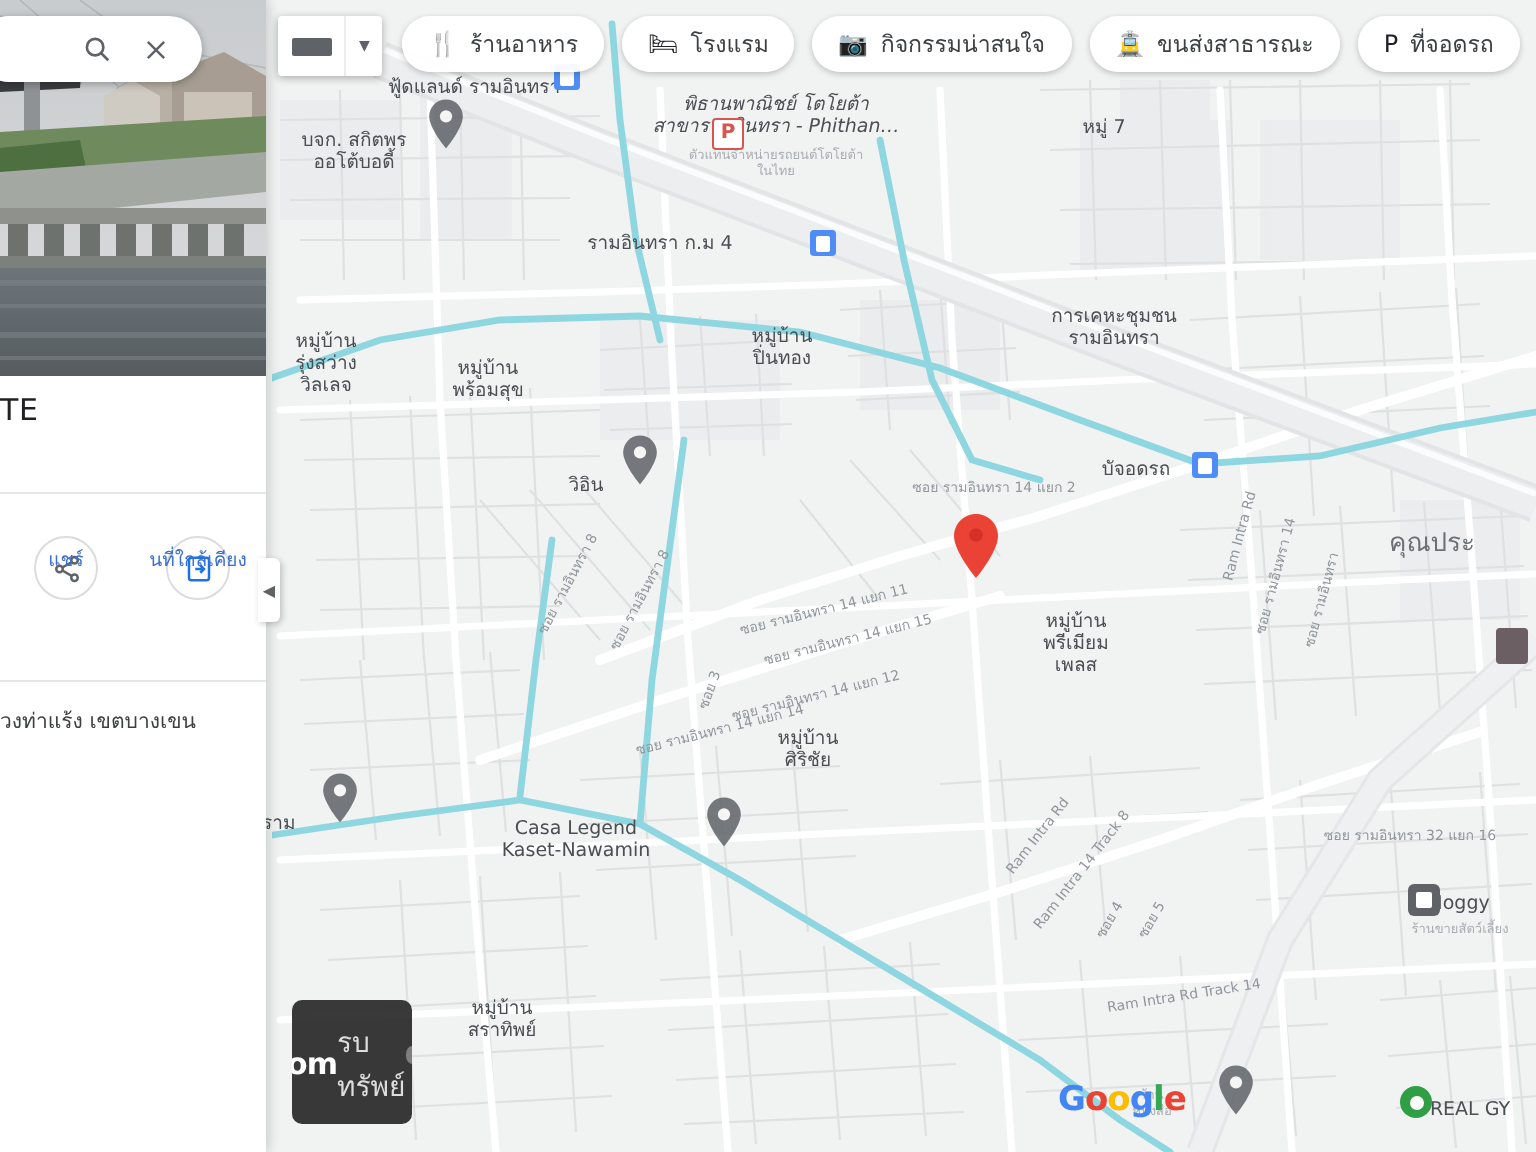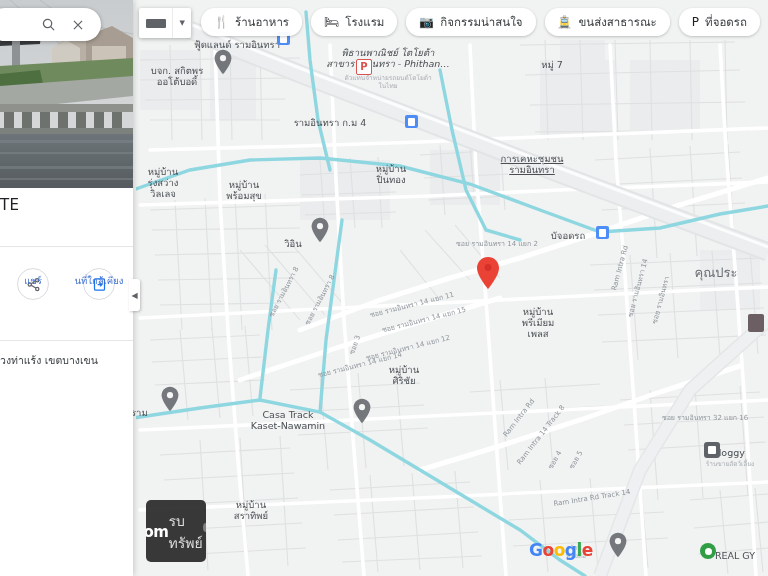--- a/index.html
+++ b/index.html
@@ -259,31 +259,31 @@
 ออโต้บอดี้</div>
       <div class="lbl dark" style="left: 552px; top: 64px; transform: translate(-50%, -50%);">หมู่ 7</div>
       <div class="lbl dark" style="left: 330px; top: 122px; transform: translate(-50%, -50%);">รามอินทรา ก.ม 4</div>
       <div class="lbl dark" style="left: 163px; top: 182px; transform: translate(-50%, -50%);">หมู่บ้าน
 รุ่งสว่าง
 วิลเลจ</div>
       <div class="lbl dark" style="left: 244px; top: 190px; transform: translate(-50%, -50%);">หมู่บ้าน
 พร้อมสุข</div>
       <div class="lbl dark" style="left: 391px; top: 174px; transform: translate(-50%, -50%);">หมู่บ้าน
 ปิ่นทอง</div>
-      <div class="lbl dark" style="left: 532px; top: 164px; transform: translate(-50%, -50%); text-decoration: underline;">การเคหะชุมชน
+      <div class="lbl dark" style="left: 557px; top: 164px; transform: translate(-50%, -50%);">การเคหะชุมชน
 รามอินทรา</div>
       <div class="lbl dark" style="left: 568px; top: 235px; transform: translate(-50%, -50%);">บัจอดรถ</div>
       <div class="lbl dark" style="left: 293px; top: 243px; transform: translate(-50%, -50%);">วิอิน</div>
       <div class="lbl big" style="left: 716px; top: 272px; transform: translate(-50%, -50%);">คุณประ</div>
       <div class="lbl dark" style="left: 538px; top: 322px; transform: translate(-50%, -50%);">หมู่บ้าน
 พรีเมียม
 เพลส</div>
       <div class="lbl dark" style="left: 404px; top: 375px; transform: translate(-50%, -50%);">หมู่บ้าน
 ศิริชัย</div>
-      <div class="lbl dark" style="left: 288px; top: 420px; transform: translate(-50%, -50%);">Casa Track
+      <div class="lbl dark" style="left: 288px; top: 420px; transform: translate(-50%, -50%);">Casa Legend
 Kaset-Nawamin</div>
       <div class="lbl dark" style="left: 251px; top: 510px; transform: translate(-50%, -50%);">หมู่บ้าน
 สราทิพย์</div>
       <div class="lbl dark" style="left: 133px; top: 412px; transform: translate(-50%, -50%);">นทราม</div>
       <div class="lbl dark" style="left: 729px; top: 452px; transform: translate(-50%, -50%);">Moggy</div>
       <div class="lbl faint" style="left: 730px; top: 465px; transform: translate(-50%, -50%);">ร้านขายสัตว์เลี้ยง</div>
       <div class="lbl dark" style="left: 735px; top: 555px; transform: translate(-50%, -50%);">REAL GY</div>
       <div class="lbl faint" style="left: 576px; top: 552px; transform: translate(-50%, -50%);">ร้าน
 หนังสือ</div>
     </div>

